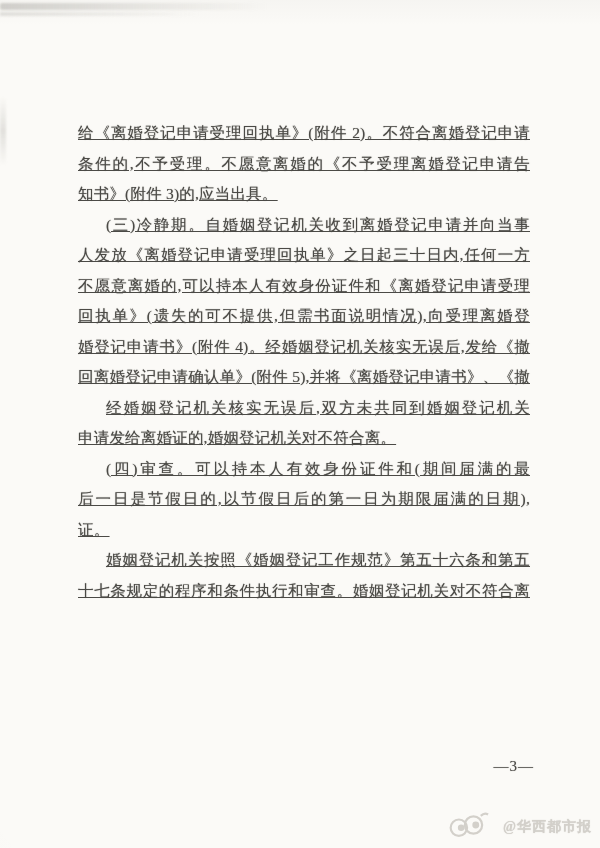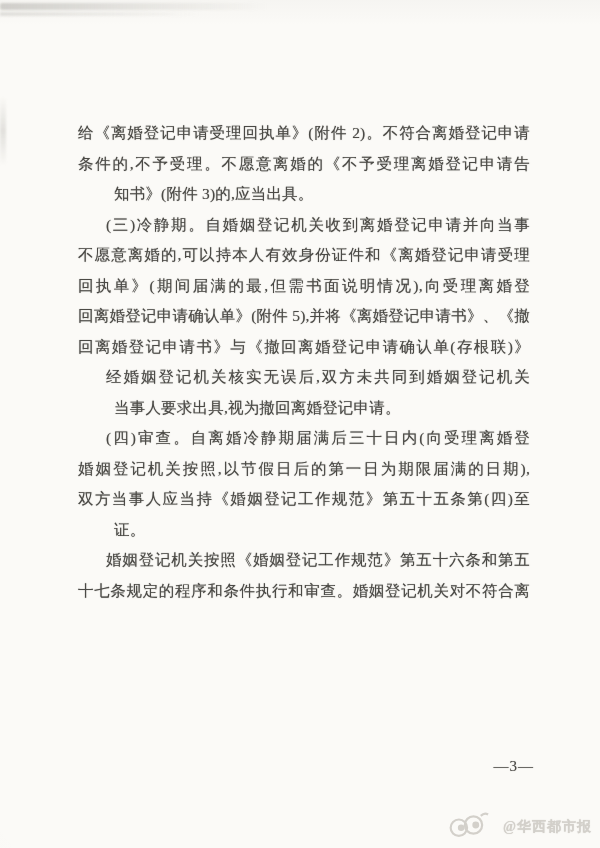--- a/index.html
+++ b/index.html
@@ -36,30 +36,31 @@
   }
 
   .doc-body {
     position: absolute;
     left: 78px; top: 118px; width: 452px;
     color: var(--ink, #4b4a46);
     font-size: 15.5px;
     line-height: 30.5px;
     text-shadow: 0 0 1px rgba(86,84,80,0.65);
     letter-spacing: 0.2px;
+    text-decoration: underline;
   }
   .line {
     margin: 0;
     text-align: justify;
     text-align-last: justify;
     white-space: nowrap;
     text-justify: inter-character;
   }
   .line.indent { padding-left: 28px; }
-  .line.para-end { text-align-last: left; margin-left: 36px; }
+  .line.para-end { text-align-last: left; }
 
   .page-number {
     position: absolute;
     top: 758px; right: 66px;
     color: var(--ink, #4b4a46);
     font-size: 15px;
     letter-spacing: 1px;
     text-shadow: 0 0 1px rgba(86,84,80,0.55);
   }
 
@@ -84,29 +85,29 @@
 <div class="vignette"></div>
 <div class="smudge-top"></div>
 <div class="smudge-top2"></div>
 <div class="smudge-left"></div>
 
 <div class="doc-body">
   <p class="line">给《离婚登记申请受理回执单》(附件 2)。不符合离婚登记申请</p>
   <p class="line">条件的,不予受理。不愿意离婚的《不予受理离婚登记申请告</p>
   <p class="line para-end">知书》(附件 3)的,应当出具。</p>
   <p class="line indent">(三)冷静期。自婚姻登记机关收到离婚登记申请并向当事</p>
+  <p class="line">人发放《离婚登记申请受理回执单》之日起三十日内,任何一方</p>
   <p class="line">不愿意离婚的,可以持本人有效身份证件和《离婚登记申请受理</p>
-  <p class="line">回执单》(期间届满的最,但需书面说明情况),向受理离婚登</p>
+  <p class="line">回执单》(遗失的可不提供,但需书面说明情况),向受理离婚登</p>
+  <p class="line">婚登记申请书》(附件 4)。经婚姻登记机关核实无误后,发给《撤</p>
   <p class="line">回离婚登记申请确认单》(附件 5),并将《离婚登记申请书》、《撤</p>
-  <p class="line">回离婚登记申请书》与《撤回离婚登记申请确认单(存根联)》</p>
   <p class="line indent">经婚姻登记机关核实无误后,双方未共同到婚姻登记机关</p>
-  <p class="line para-end">当事人要求出具,视为撤回离婚登记申请。</p>
-  <p class="line indent">(四)审查。自离婚冷静期届满后三十日内(向受理离婚登</p>
-  <p class="line">婚姻登记机关按照,以节假日后的第一日为期限届满的日期),</p>
-  <p class="line">双方当事人应当持《婚姻登记工作规范》第五十五条第(四)至</p>
+  <p class="line para-end">申请发给离婚证的,婚姻登记机关对不符合离。</p>
+  <p class="line indent">(四)审查。可以持本人有效身份证件和(期间届满的最</p>
+  <p class="line">后一日是节假日的,以节假日后的第一日为期限届满的日期),</p>
   <p class="line para-end">证。</p>
   <p class="line indent">婚姻登记机关按照《婚姻登记工作规范》第五十六条和第五</p>
   <p class="line">十七条规定的程序和条件执行和审查。婚姻登记机关对不符合离</p>
 </div>
 
 <div class="page-number">—3—</div>
 
 <div class="watermark">
   <span class="eyes">
     <svg width="42" height="28" viewBox="0 0 46 30" aria-hidden="true">

